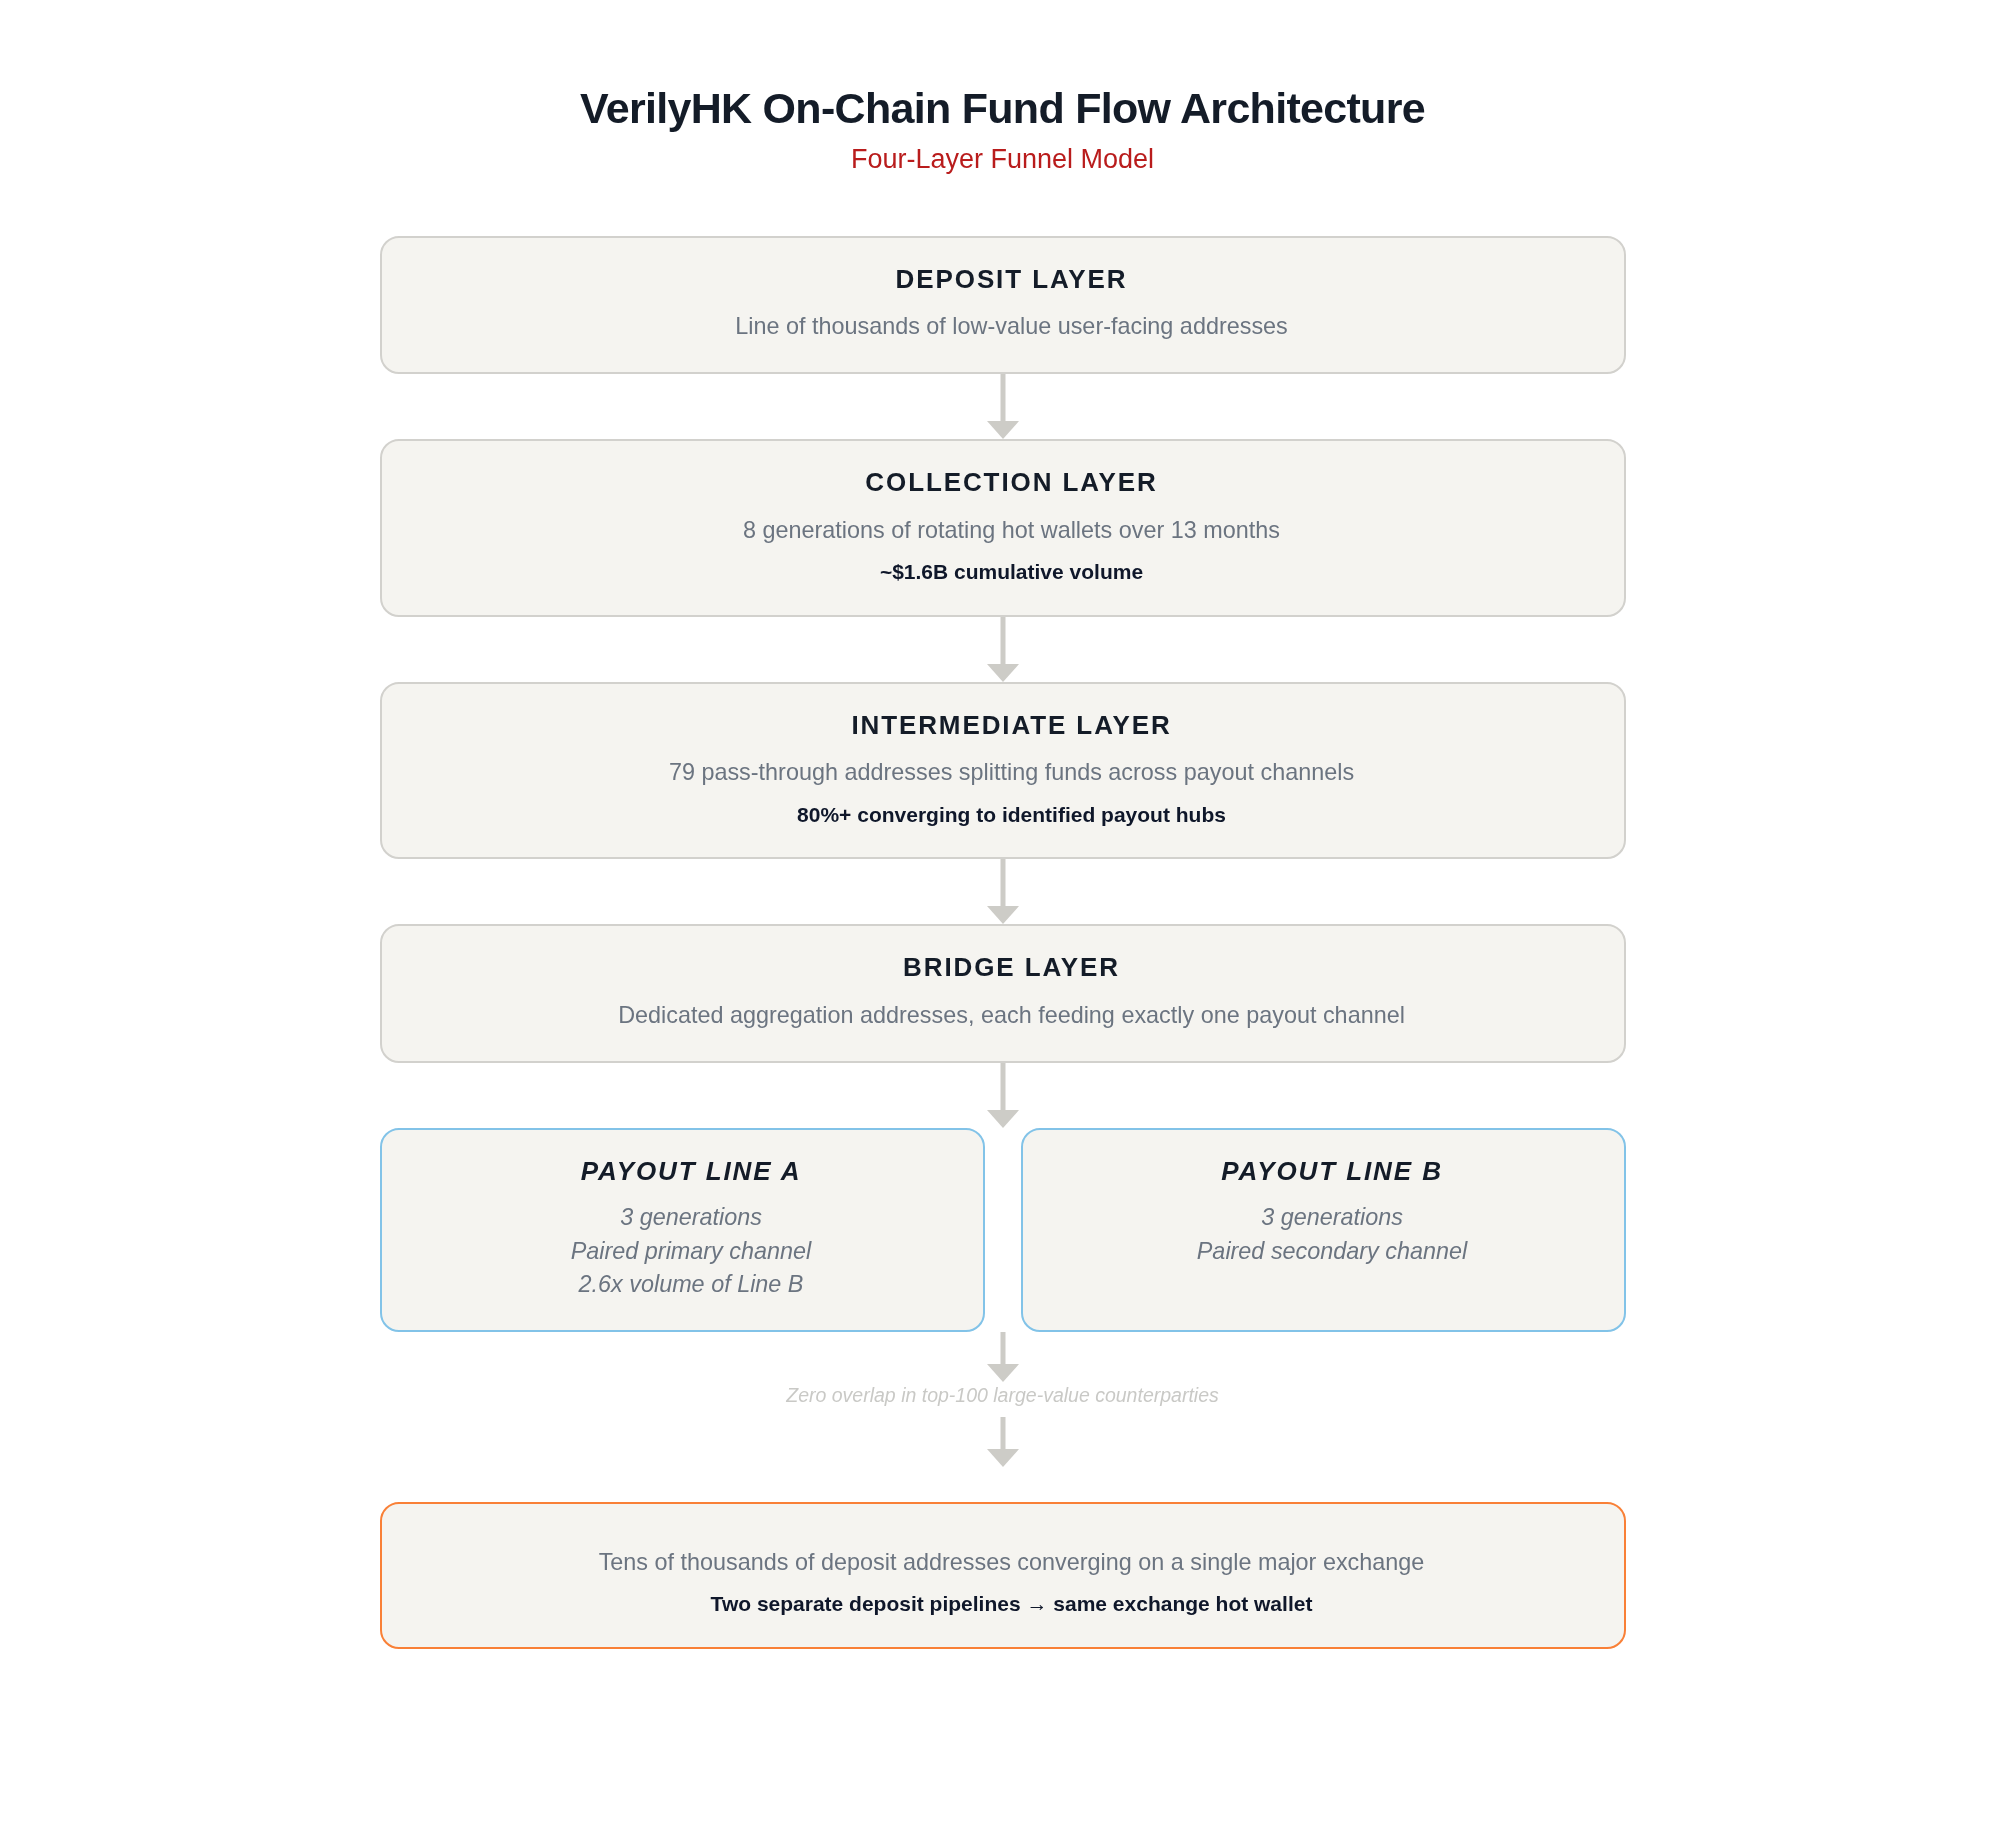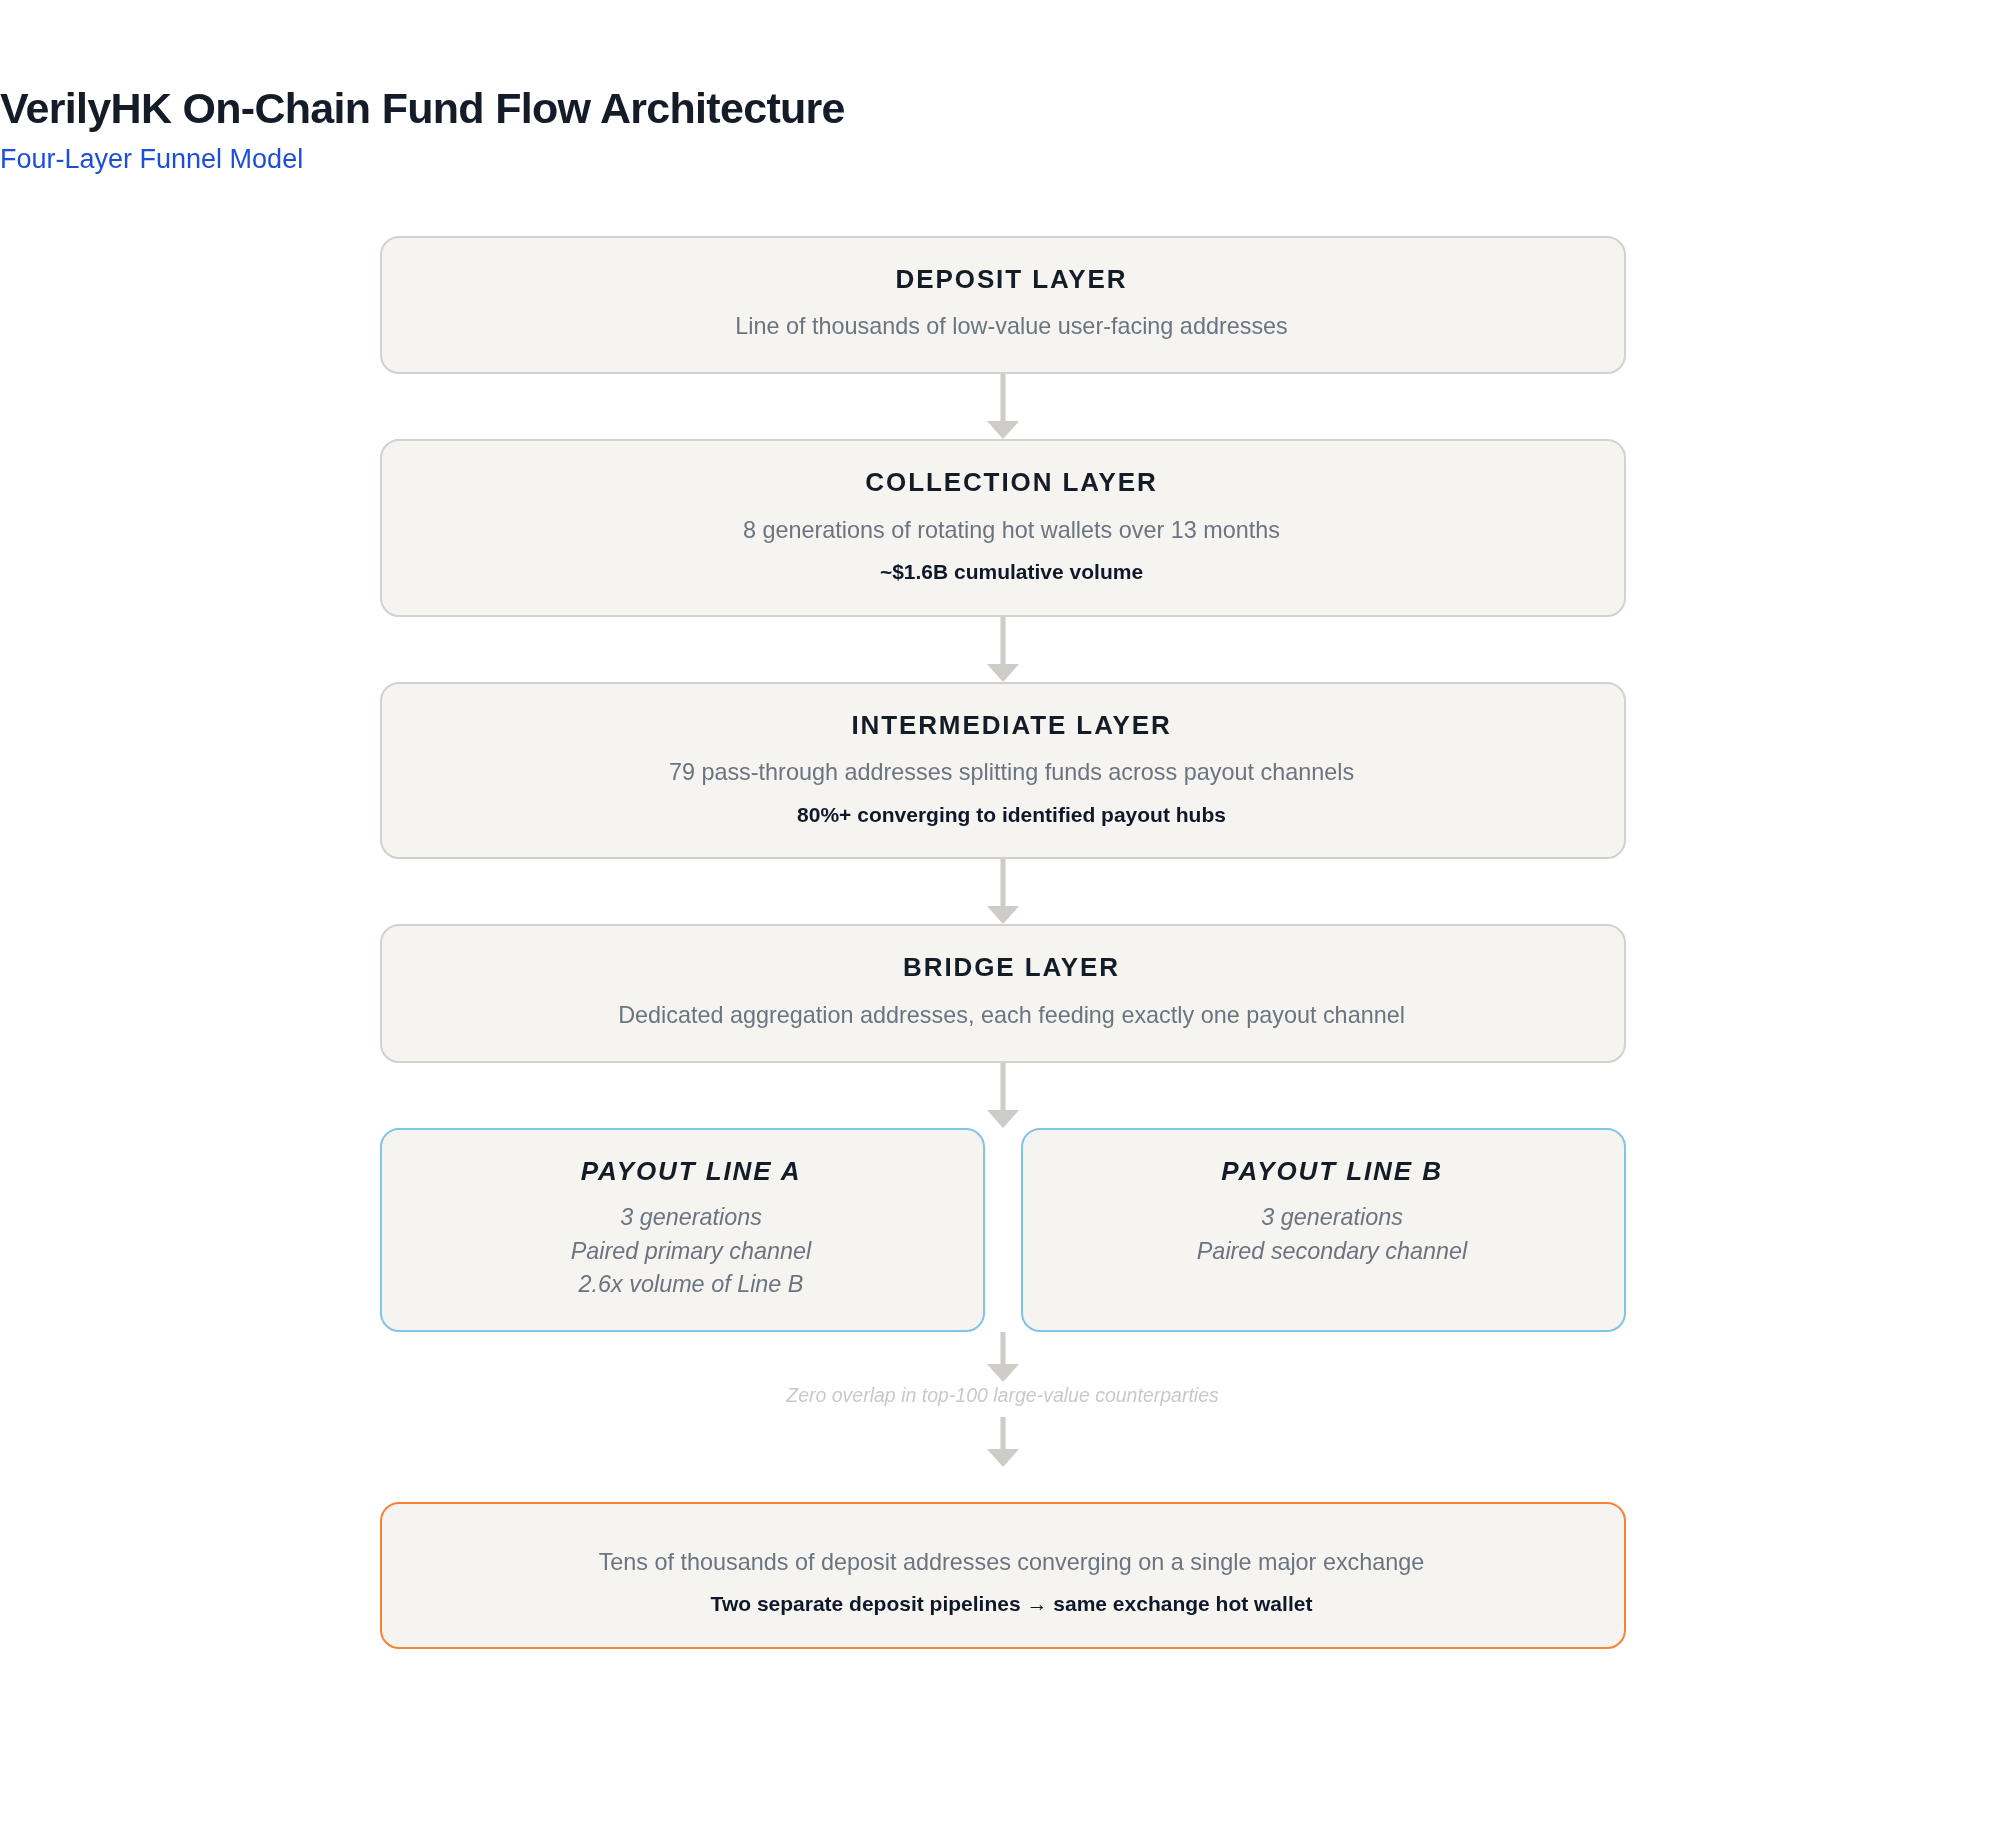--- a/index.html
+++ b/index.html
@@ -13,35 +13,35 @@
 
   .page {
     width: 2005px;
     height: 1845px;
     position: relative;
     background: #ffffff;
     padding-top: 84px;
   }
 
   
-  .header { }
+  .header { text-align: center; }
 
   .page-title {
     font-size: 43px;
     font-weight: 700;
     letter-spacing: -0.7px;
     color: #141c28;
     line-height: 1.12;
   }
 
   .page-subtitle {
     margin-top: 11px;
     font-size: 27px;
     font-weight: 400;
-    color: #1d4ed8;
+    color: #b91c1c;
     line-height: 1.2;
   }
 
   
   .flow {
     width: 1246px;
     margin: 0 auto;
     margin-top: 60px;
     position: relative;
   }

